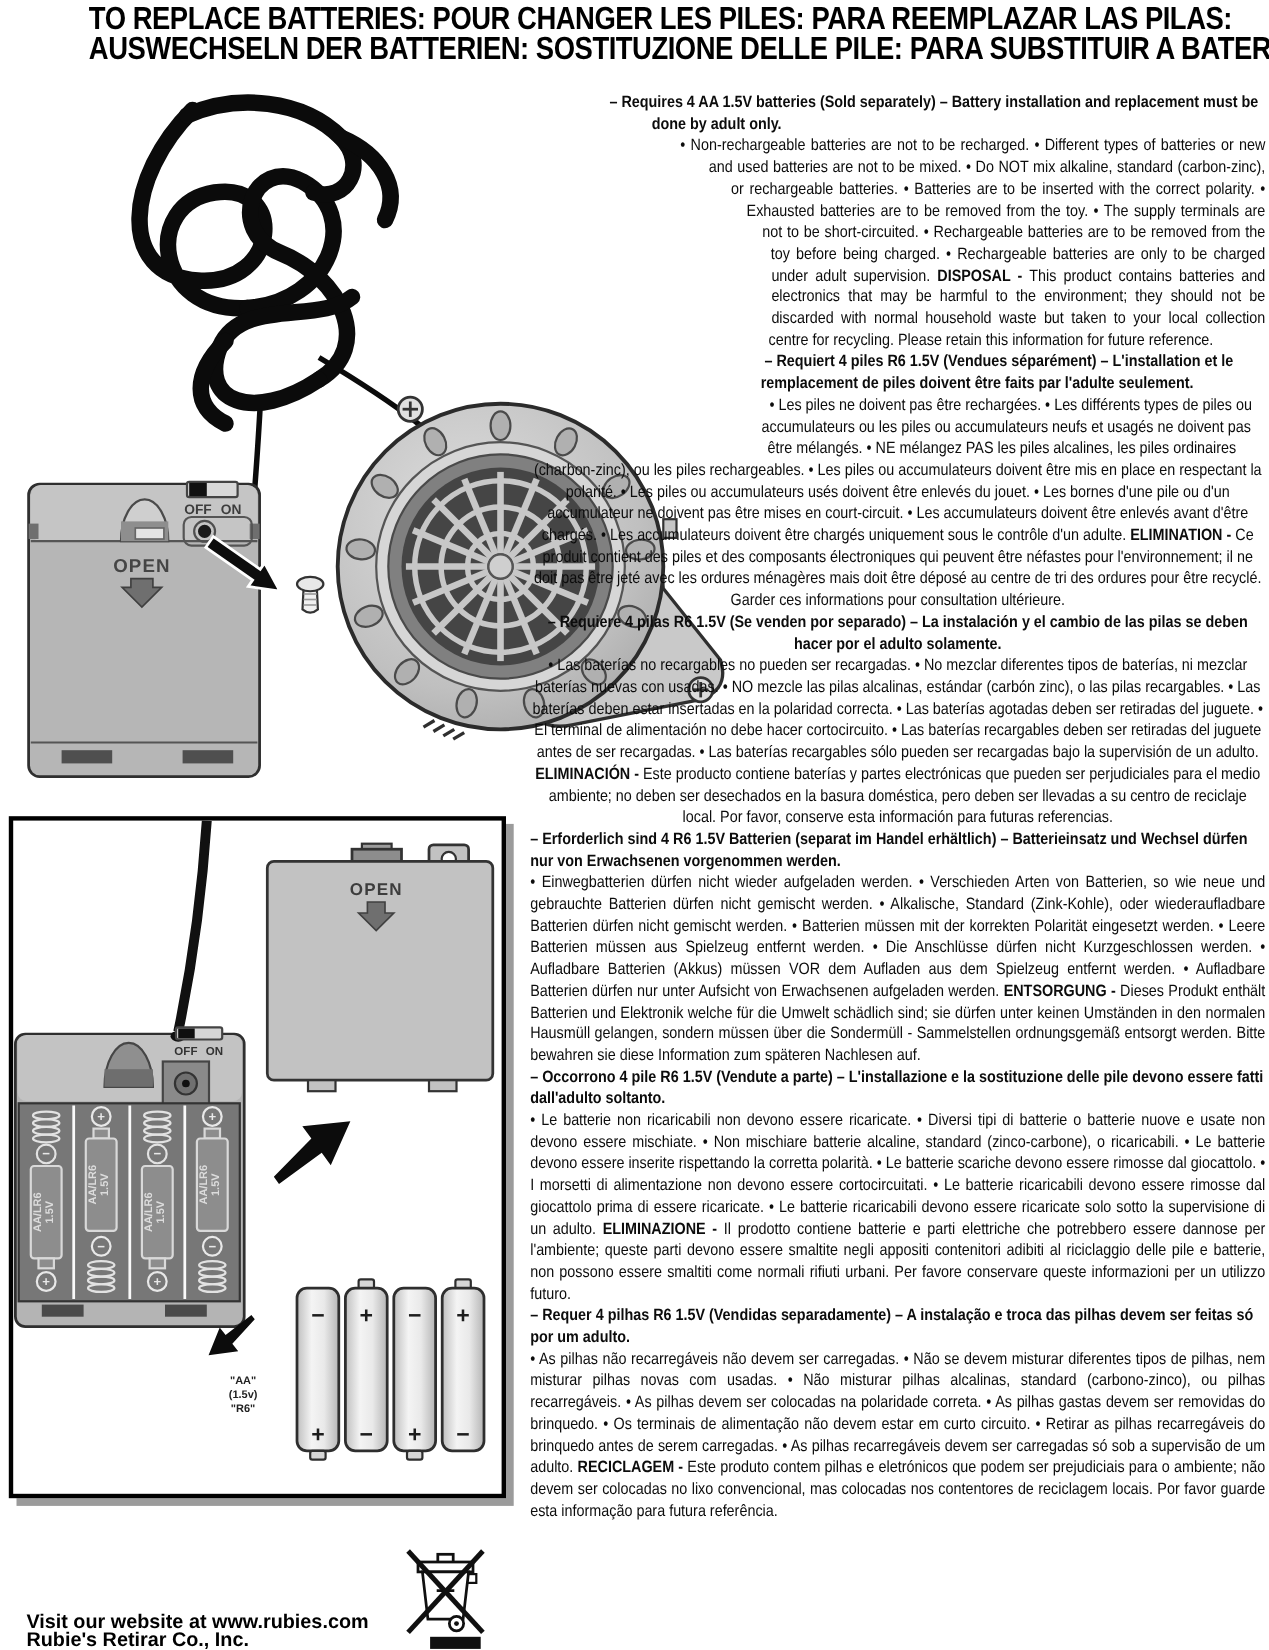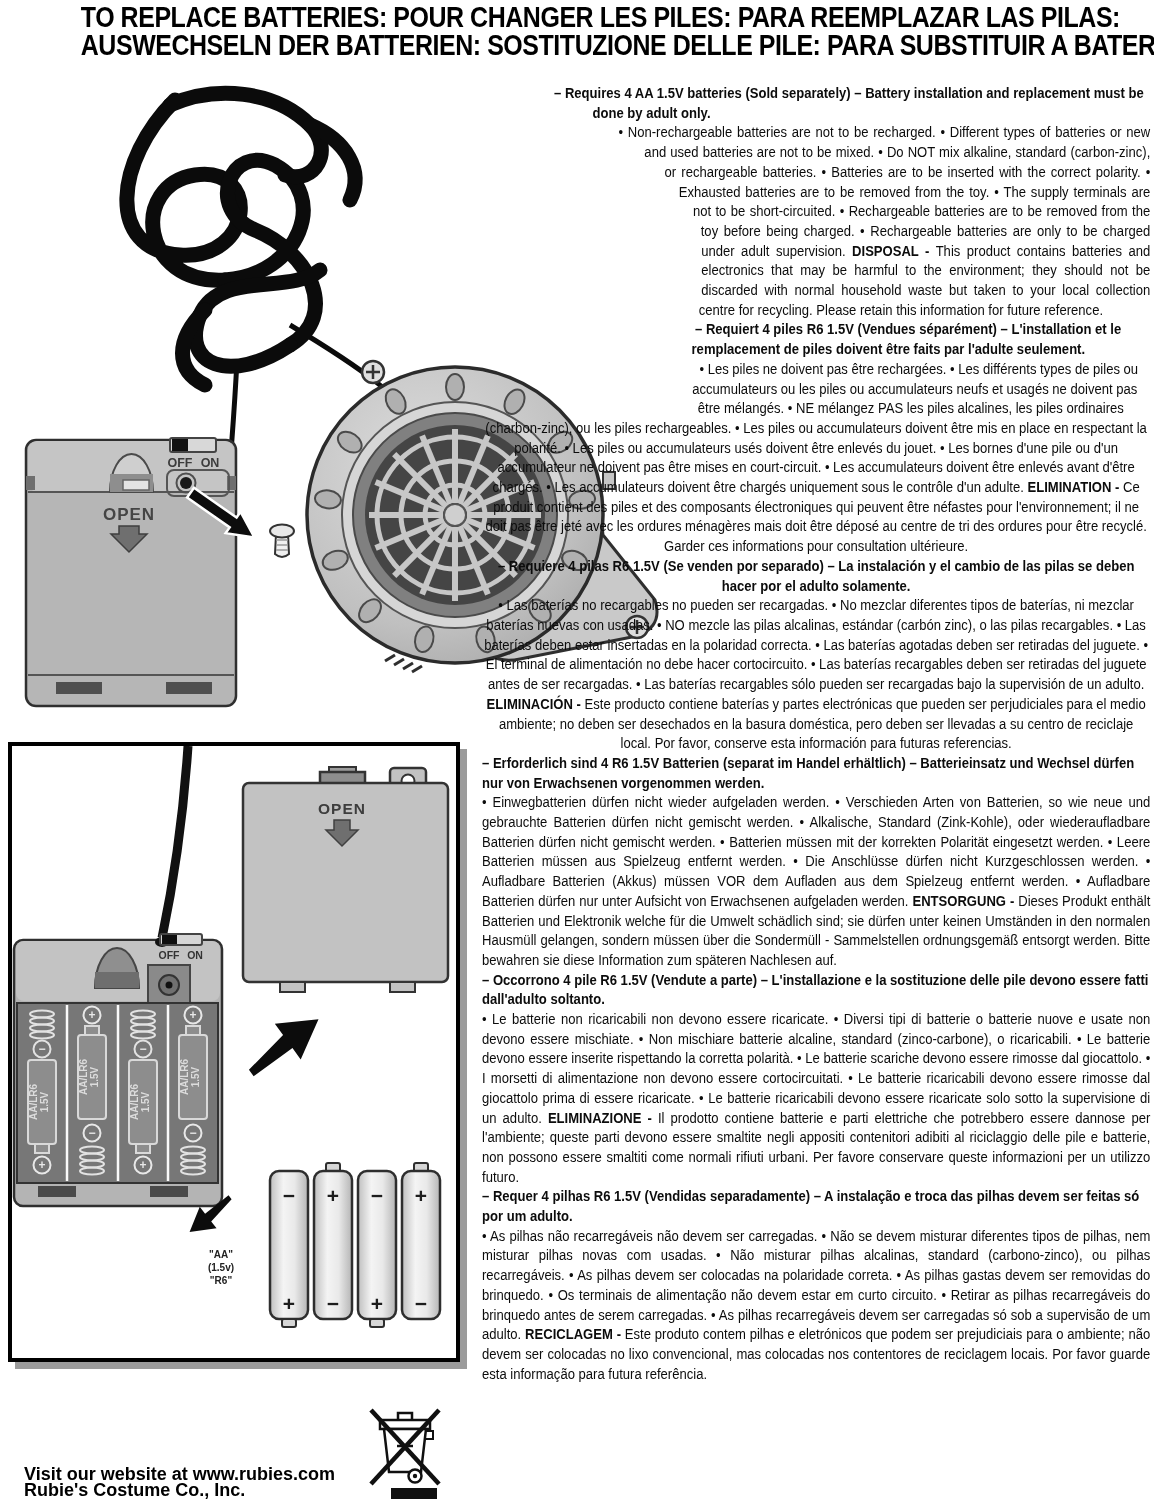--- a/index.html
+++ b/index.html
@@ -353,16 +353,16 @@
     <line x1="31" y1="48" x2="47" y2="48" stroke="#101010" stroke-width="2.5"></line>
     <circle cx="49" cy="78" r="6.5" fill="#fff" stroke="#101010" stroke-width="2.5"></circle>
     <circle cx="49" cy="78" r="2.2" fill="#101010"></circle>
     <line x1="5" y1="12" x2="73" y2="86" stroke="#101010" stroke-width="4.5"></line>
     <line x1="73" y1="12" x2="5" y2="86" stroke="#101010" stroke-width="4.5"></line>
     <rect x="25" y="90" width="46" height="11" fill="#101010"></rect>
   </svg>
 
   <div class="footer">
     <p>Visit our website at www.rubies.com</p>
-    <p>Rubie's Costume Co., Inc.</p>
+    <p>Rubie's Retirar Co., Inc.</p>
   </div>
 
 </div>
 
 </body></html>

